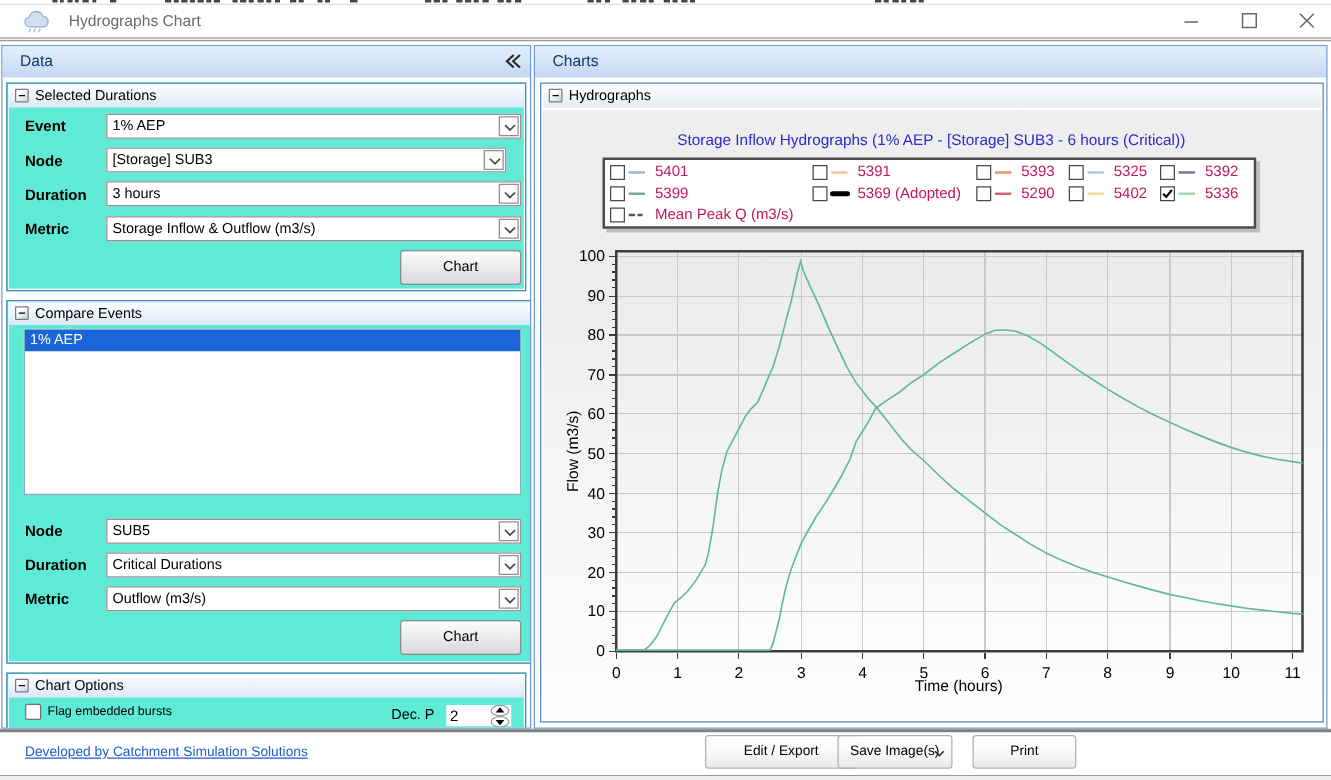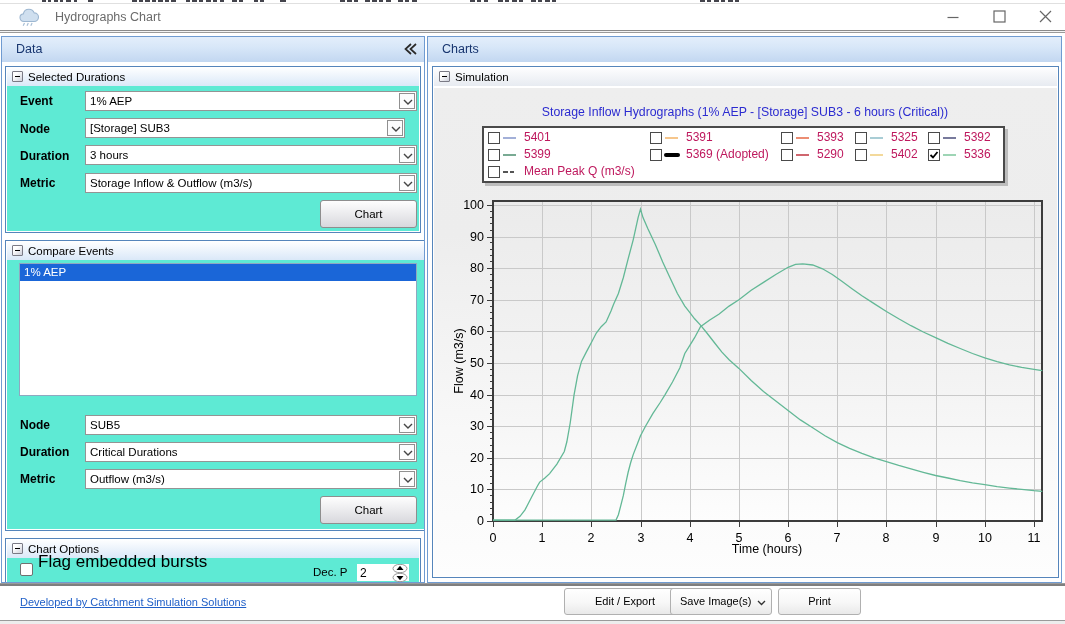--- a/index.html
+++ b/index.html
@@ -185,39 +185,39 @@
       </div>
   <div class="cbtn" style="left:314px;top:255px;width:97px;height:28px;line-height:27px">Chart</div>
  </div>
 
  <div class="group" style="left:3px;top:501px;width:416px;height:60px">
   <div class="ghead">
         <span class="gico"></span>
         <span class="gtext">Chart Options</span>
       </div>
   <div class="abs" style="left:14px;top:24px;width:13px;height:13px;background:#fff;border:1px solid #707070;border-radius:2px"></div>
-  <div class="abs" style="left:32px;top:13px;font-size:17px">Flag embedded bursts</div>
+  <div class="abs" style="left:32px;top:25px;font-size:10px">Flag embedded bursts</div>
   <div class="abs" style="left:307px;top:27px;font-size:11.5px">Dec. P</div>
   <div class="abs" style="left:351px;top:25px;width:52px;height:17px;background:#fff"></div>
   <div class="abs" style="left:354px;top:27px;font-size:12px">2</div>
   <svg class="abs" style="left:386px;top:25px" width="16" height="18">
    <ellipse cx="8" cy="4.5" rx="7" ry="4.2" fill="#fff" stroke="#999" stroke-width="1"></ellipse>
    <ellipse cx="8" cy="13.5" rx="7" ry="4.2" fill="#fff" stroke="#999" stroke-width="1"></ellipse>
    <path d="M8 1.8 L11.5 6 H4.5 Z" fill="#000"></path>
    <path d="M8 16.2 L4.5 12 H11.5 Z" fill="#000"></path>
   </svg>
  </div>
 </div>
 
 <div class="panel" style="left:427px;top:36px;width:635px;height:547px">
  <div class="caption">Charts</div>
  <div class="group" style="left:4px;top:29px;width:627px;height:512px;background:#fff">
   <div class="ghead" style="background:linear-gradient(180deg,#fdfdfe,#e7ebf1)">
         <span class="gico"></span>
-        <span class="gtext">Simulation</span>
+        <span class="gtext">Hydrographs</span>
       </div>
   <div class="abs" style="left:1px;top:21px;right:1px;bottom:1px;background:linear-gradient(180deg,#eeeeee 0%,#ededed 30%,#f8f8f8 70%,#fdfdfd 100%)"></div>
  </div>
 </div>
 
 <svg class="abs" style="left:427px;top:88px" width="632" height="492" viewBox="427 88 632 492">
  <defs>
   <linearGradient id="pbg" x1="0" y1="0" x2="0" y2="1">
    <stop offset="0" stop-color="#ebebeb"></stop>
         <stop offset="0.55" stop-color="#f3f3f3"></stop>
@@ -393,16 +393,16 @@
     <span class="lg" style="left:40px;top:36px">Mean Peak Q (m3/s)</span>
   </div>
 
 <div class="abs" style="left:0;top:583px;width:1065px;height:1px;background:#9a9a9a"></div>
 <div class="abs" style="left:0;top:584px;width:1065px;height:2px;background:#7f7f7f"></div>
 <div class="abs" style="left:0;top:586px;width:1065px;height:34px;background:#fff"></div>
 <div class="abs" style="left:20px;top:592px"><a class="lnk">Developed by Catchment Simulation Solutions</a></div>
 <div class="abs" style="left:0;top:620px;width:1065px;height:1px;background:#9a9a9a"></div>
 <div class="abs" style="left:0;top:621px;width:1065px;height:3px;background:#ededed"></div>
 <div class="bbtn" style="left:564px;top:588px;width:122px">Edit / Export</div>
-<div class="bbtn" style="left:670px;top:588px;width:102px;text-align:left;padding-left:9px;font-size:11px">Save Image(s)<svg width="10" height="7" style="position:absolute;right:4px;top:11px">
+<div class="bbtn" style="left:670px;top:588px;width:92px;text-align:left;padding-left:9px;font-size:11px">Save Image(s)<svg width="10" height="7" style="position:absolute;right:4px;top:11px">
       <path d="M1 1 L4.5 4.5 L8 1" stroke="#333" stroke-width="1.3" fill="none"></path>
     </svg></div>
 <div class="bbtn" style="left:778px;top:588px;width:83px">Print</div>
 
 </body></html>

